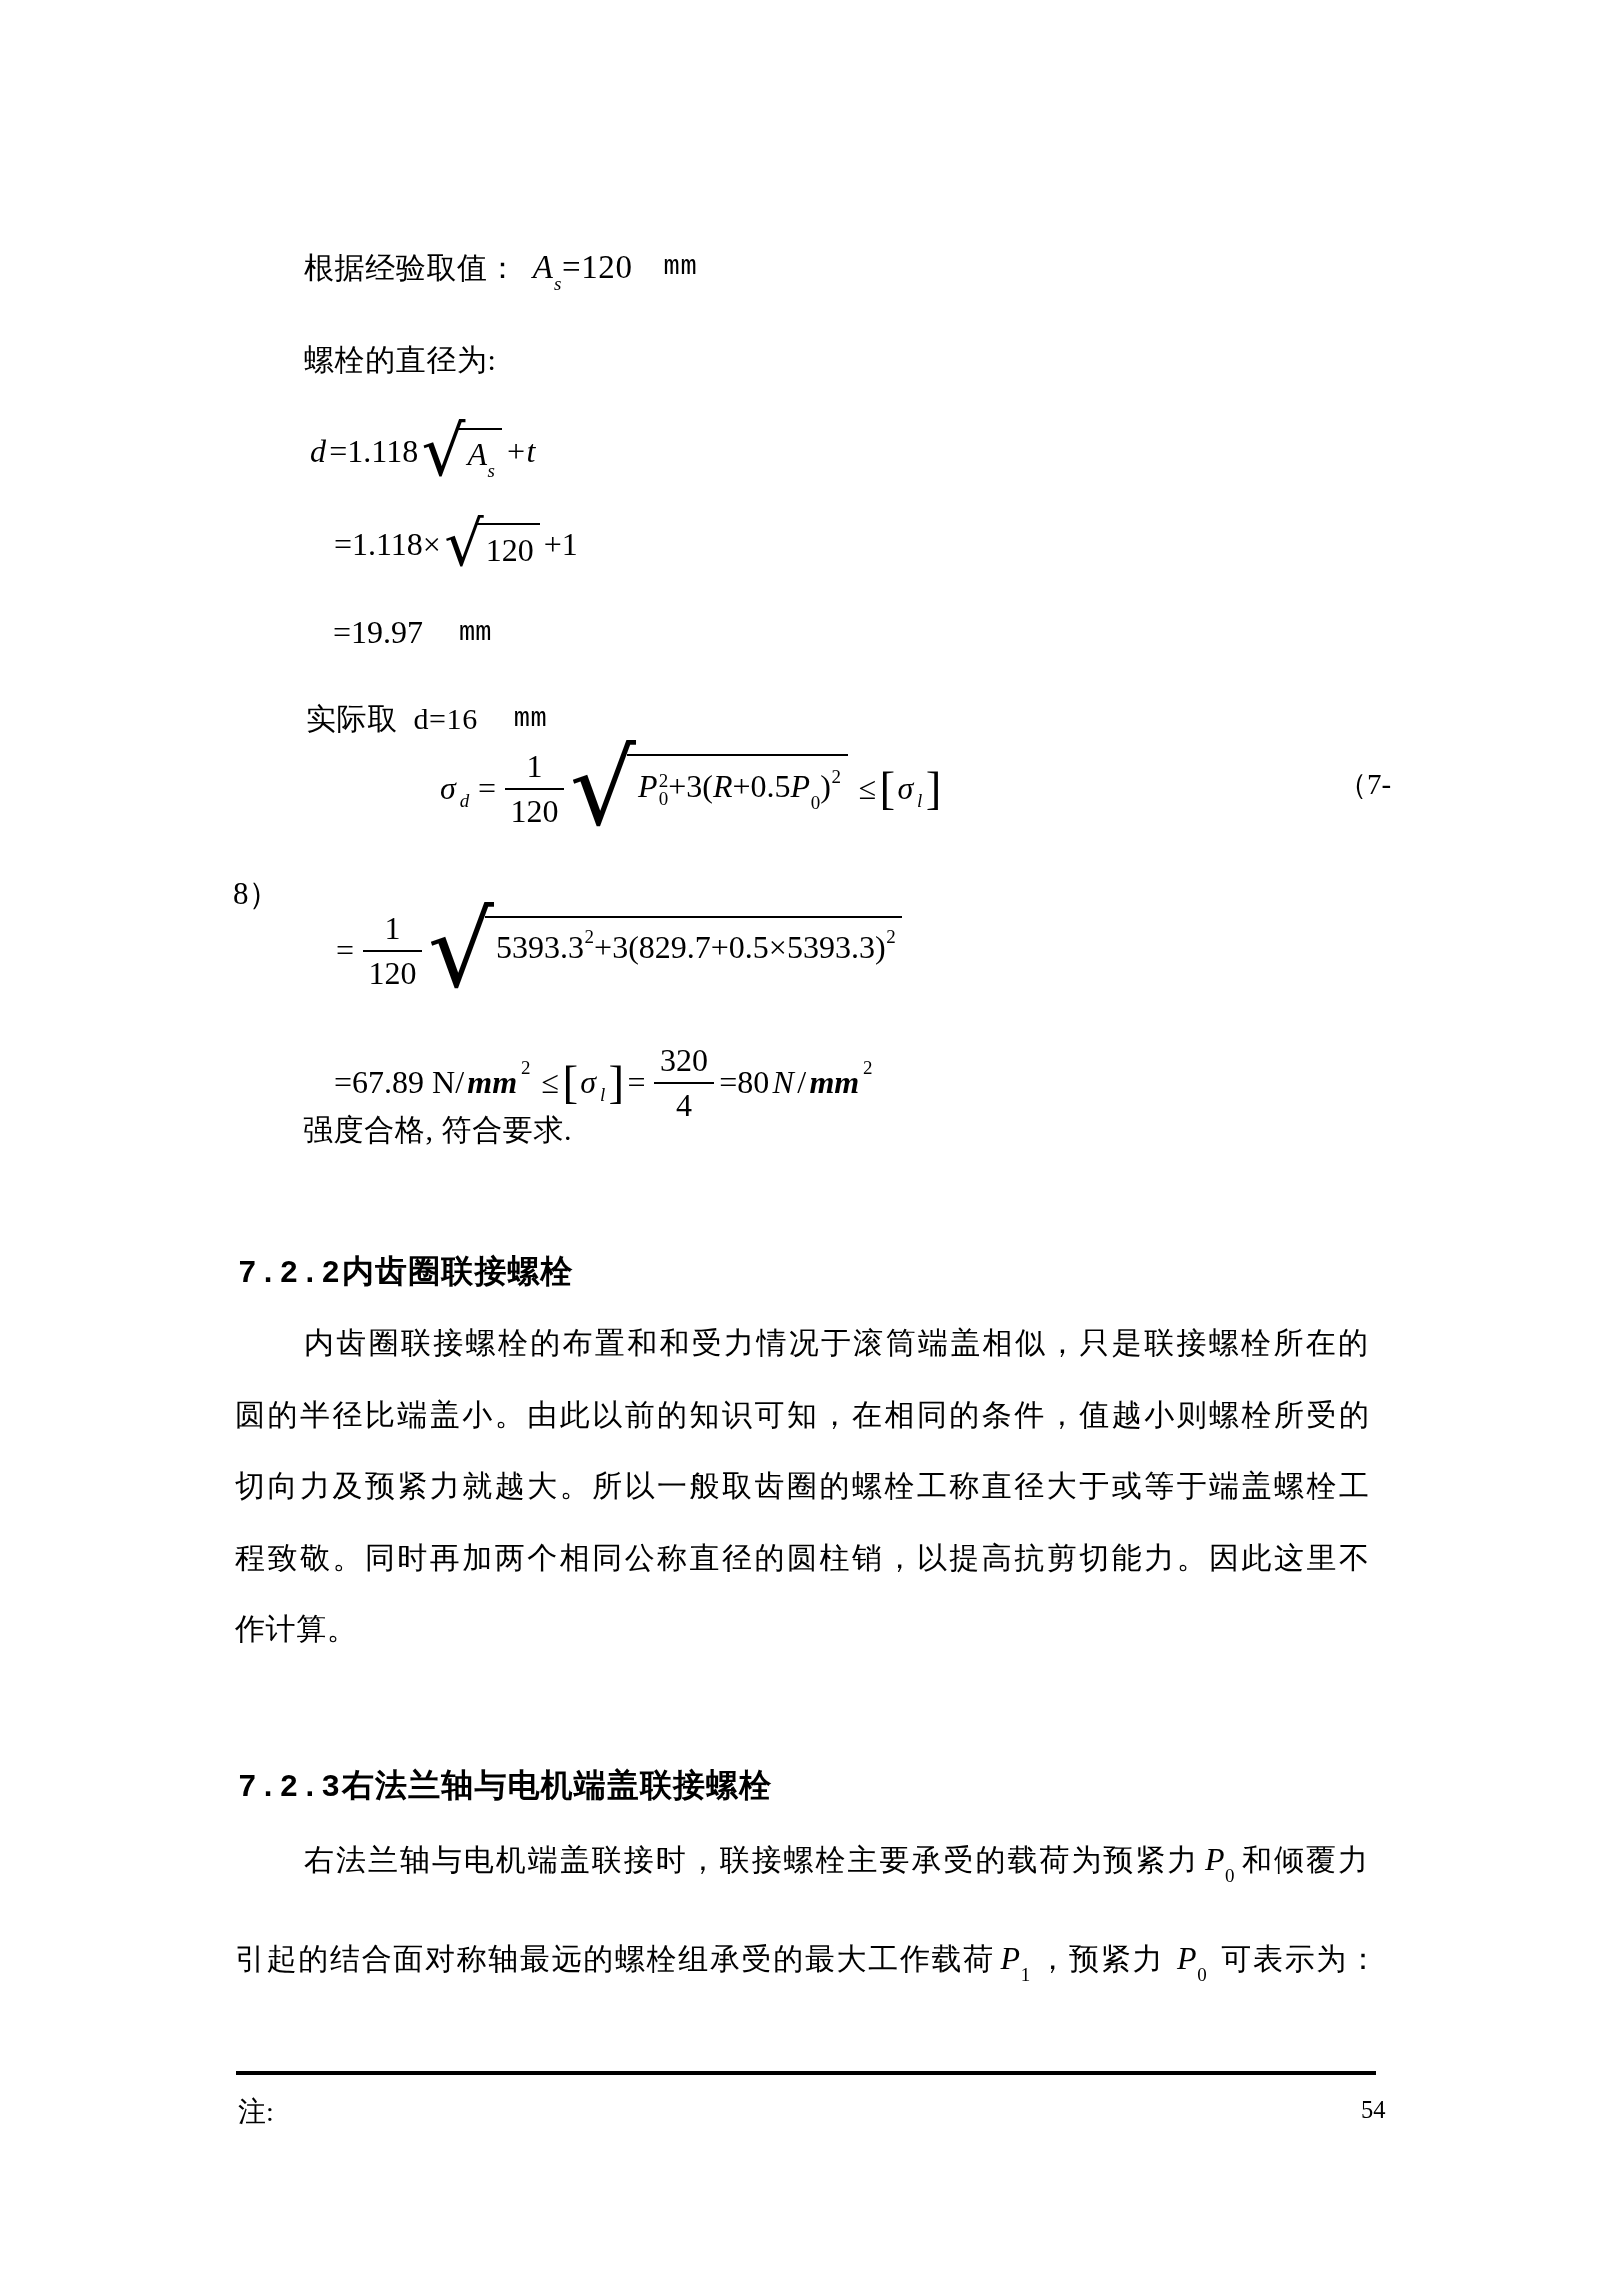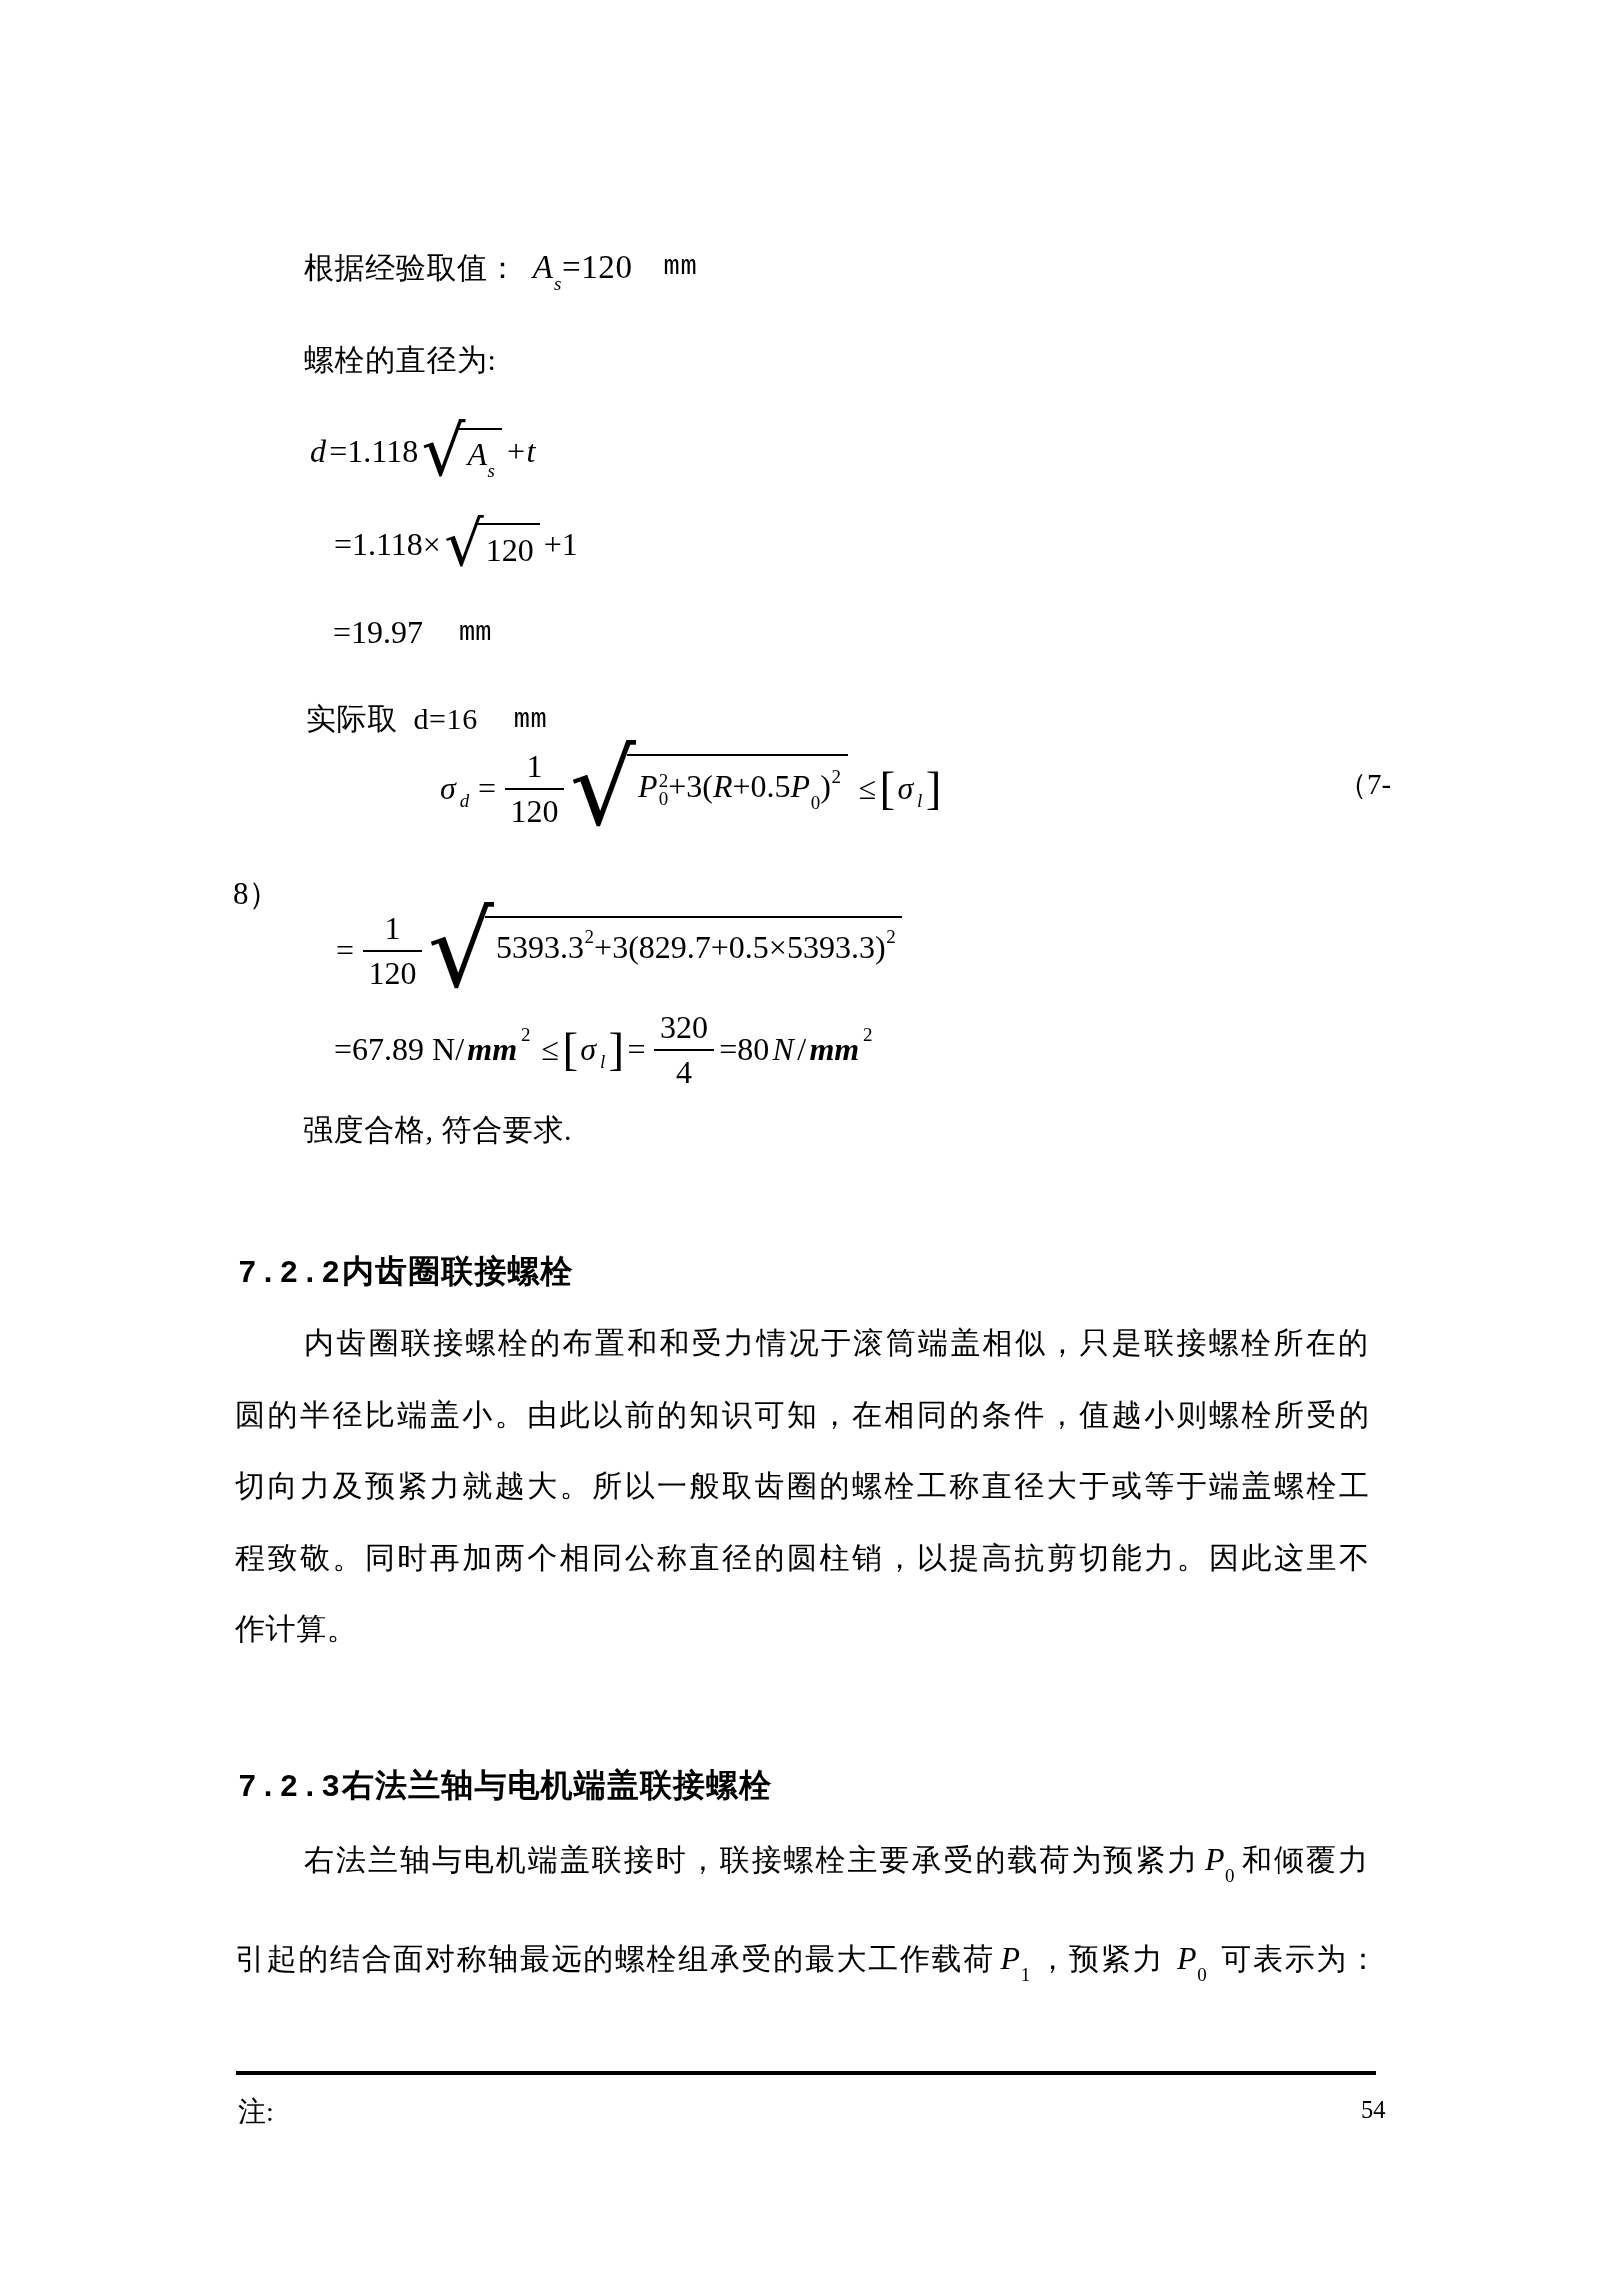--- a/index.html
+++ b/index.html
@@ -62,21 +62,21 @@
       <span class="rdcnd" style="margin-top:3.9px;">120</span>
     </span>
     <span>+1</span>
   </div>
 
   <div class="abs" style="left:333px; top:614px; font-size:32px; display:flex; align-items:center;">
     <span>=19.97</span>
     <span class="unit" style="margin-left:36px;">mm</span>
   </div>
 
-  <div class="abs cjk" style="left:306px; top:702px; display:flex; align-items:flex-end;">
+  <div class="abs cjk" style="left:306px; top:702px; display:flex; align-items:center;">
     <span>实际取</span>
     <span style="font-size:30px; margin-left:15.6px;">d=16</span>
     <span class="unit" style="margin-left:36px;">mm</span>
   </div>
 
   <div class="mrow" style="left:440px; top:746px;">
     <span class="it">σ</span>
       <span class="msub it">d</span>
     <span style="margin-left:5.6px;">=</span>
     <span class="frac">
@@ -106,21 +106,21 @@
       <span class="fnum">1</span>
       <span class="fbar"></span>
       <span class="fden">120</span>
     </span>
     <span class="sqrt">
       <span class="rsign" style="font-size:104px;">√</span>
       <span class="rdcnd" style="margin-top:7.8px; padding-top:11px;"><span>5393.3</span><span class="msup">2</span><span>+3(829.7+0.5×5393.3)</span><span class="msup">2</span></span>
     </span>
   </div>
 
-  <div class="mrow" style="left:334px; top:1011px;text-align:center;">
+  <div class="mrow" style="left:334px; top:1044px;text-align:center;">
     <span>=67.89 N/</span>
     <span class="it" style="font-weight:600;">mm</span>
       <span class="msup">2</span>
     <span style="margin-left:7.8px;">≤</span>
     <span class="brkt">[</span>
     <span class="it" style="margin-left:-1.1px;">σ</span>
       <span class="msub it">l</span>
     <span class="brkt">]</span>
     <span>=</span>
     <span class="frac">

